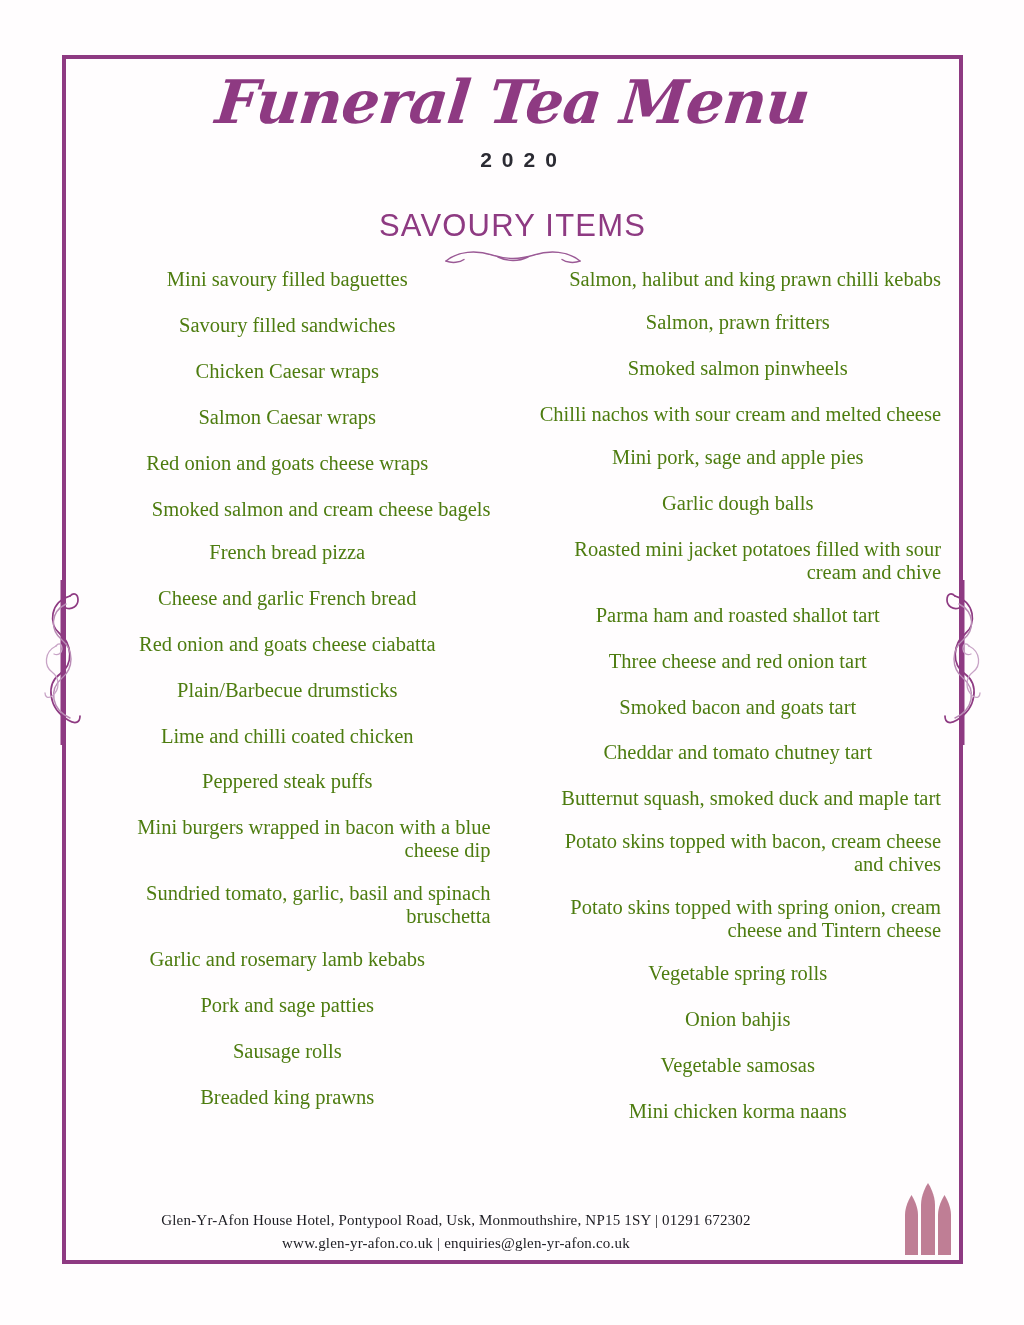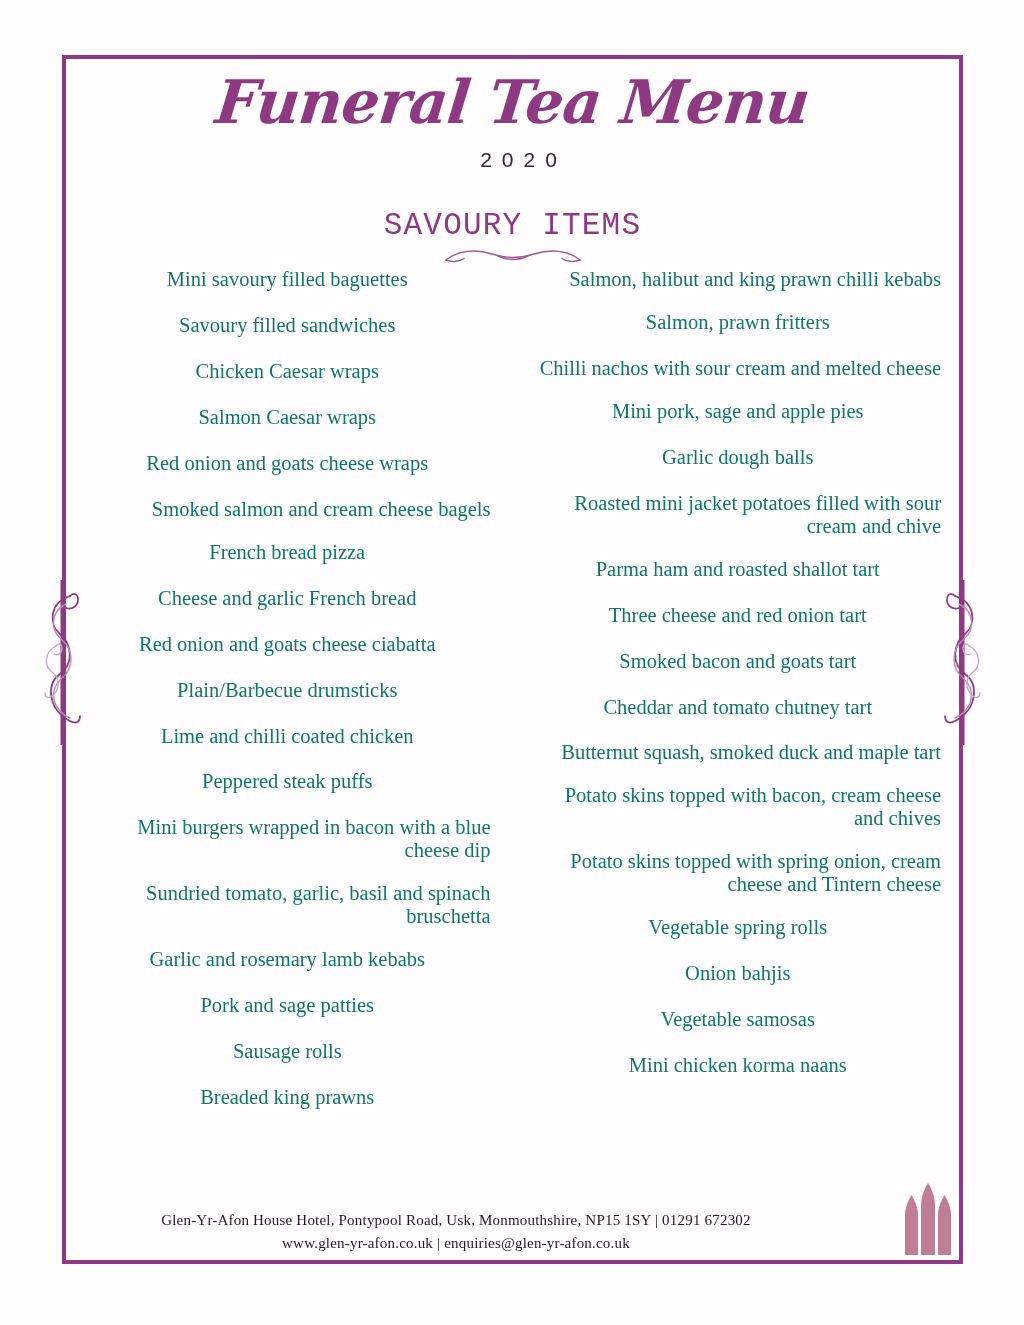--- a/index.html
+++ b/index.html
@@ -57,25 +57,25 @@
     white-space: nowrap;
   }
 
   #menu-year {
     font-family: "Liberation Sans", "DejaVu Sans", sans-serif;
     font-size: 21px;
     letter-spacing: 10px;
     color: #2b2b33;
     margin-top: 16px;
     padding-left: 22px;
-    font-weight: 400;
+    font-weight: 700;
   }
 
   #section-heading {
-    font-family: Liberation Mono, monospace;
+    font-family: Liberation Sans, sans-serif;
     font-size: 31px;
     letter-spacing: 1.2px;
     color: #8e3a82;
     margin-top: 36px;
   }
 
   #heading-flourish {
     margin-top: 2px;
     height: 22px;
     line-height: 22px;
@@ -95,21 +95,21 @@
   .menu-col {
     width: 50%;
     display: flex;
     flex-direction: column;
   }
 
   .menu-item {
     font-family: "Liberation Serif", "DejaVu Serif", serif;
     font-size: 20.5px;
     line-height: 1.12;
-    color: #0f766e;
+    color: #4d7c0f;
     text-align: center;
     padding: 0 22px;
     margin-bottom: 23px;
     box-sizing: border-box;
   }
   .menu-item.two-line {
     margin-bottom: 20px;
     text-align: right;
   }
 
@@ -193,20 +193,21 @@
         <div class="menu-item two-line">Mini burgers wrapped in bacon with a blue cheese dip</div>
         <div class="menu-item two-line">Sundried tomato, garlic, basil and spinach bruschetta</div>
         <div class="menu-item">Garlic and rosemary lamb kebabs</div>
         <div class="menu-item">Pork and sage patties</div>
         <div class="menu-item">Sausage rolls</div>
         <div class="menu-item">Breaded king prawns</div>
       </div>
     <div class="menu-col" id="right-col">
         <div class="menu-item two-line">Salmon, halibut and king prawn chilli kebabs</div>
         <div class="menu-item">Salmon, prawn fritters</div>
+        <div class="menu-item">Smoked salmon pinwheels</div>
         <div class="menu-item two-line">Chilli nachos with sour cream and melted cheese</div>
         <div class="menu-item">Mini pork, sage and apple pies</div>
         <div class="menu-item">Garlic dough balls</div>
         <div class="menu-item two-line">Roasted mini jacket potatoes filled with sour cream and chive</div>
         <div class="menu-item">Parma ham and roasted shallot tart</div>
         <div class="menu-item">Three cheese and red onion tart</div>
         <div class="menu-item">Smoked bacon and goats tart</div>
         <div class="menu-item">Cheddar and tomato chutney tart</div>
         <div class="menu-item two-line">Butternut squash, smoked duck and maple tart</div>
         <div class="menu-item two-line">Potato skins topped with bacon, cream cheese and chives</div>

